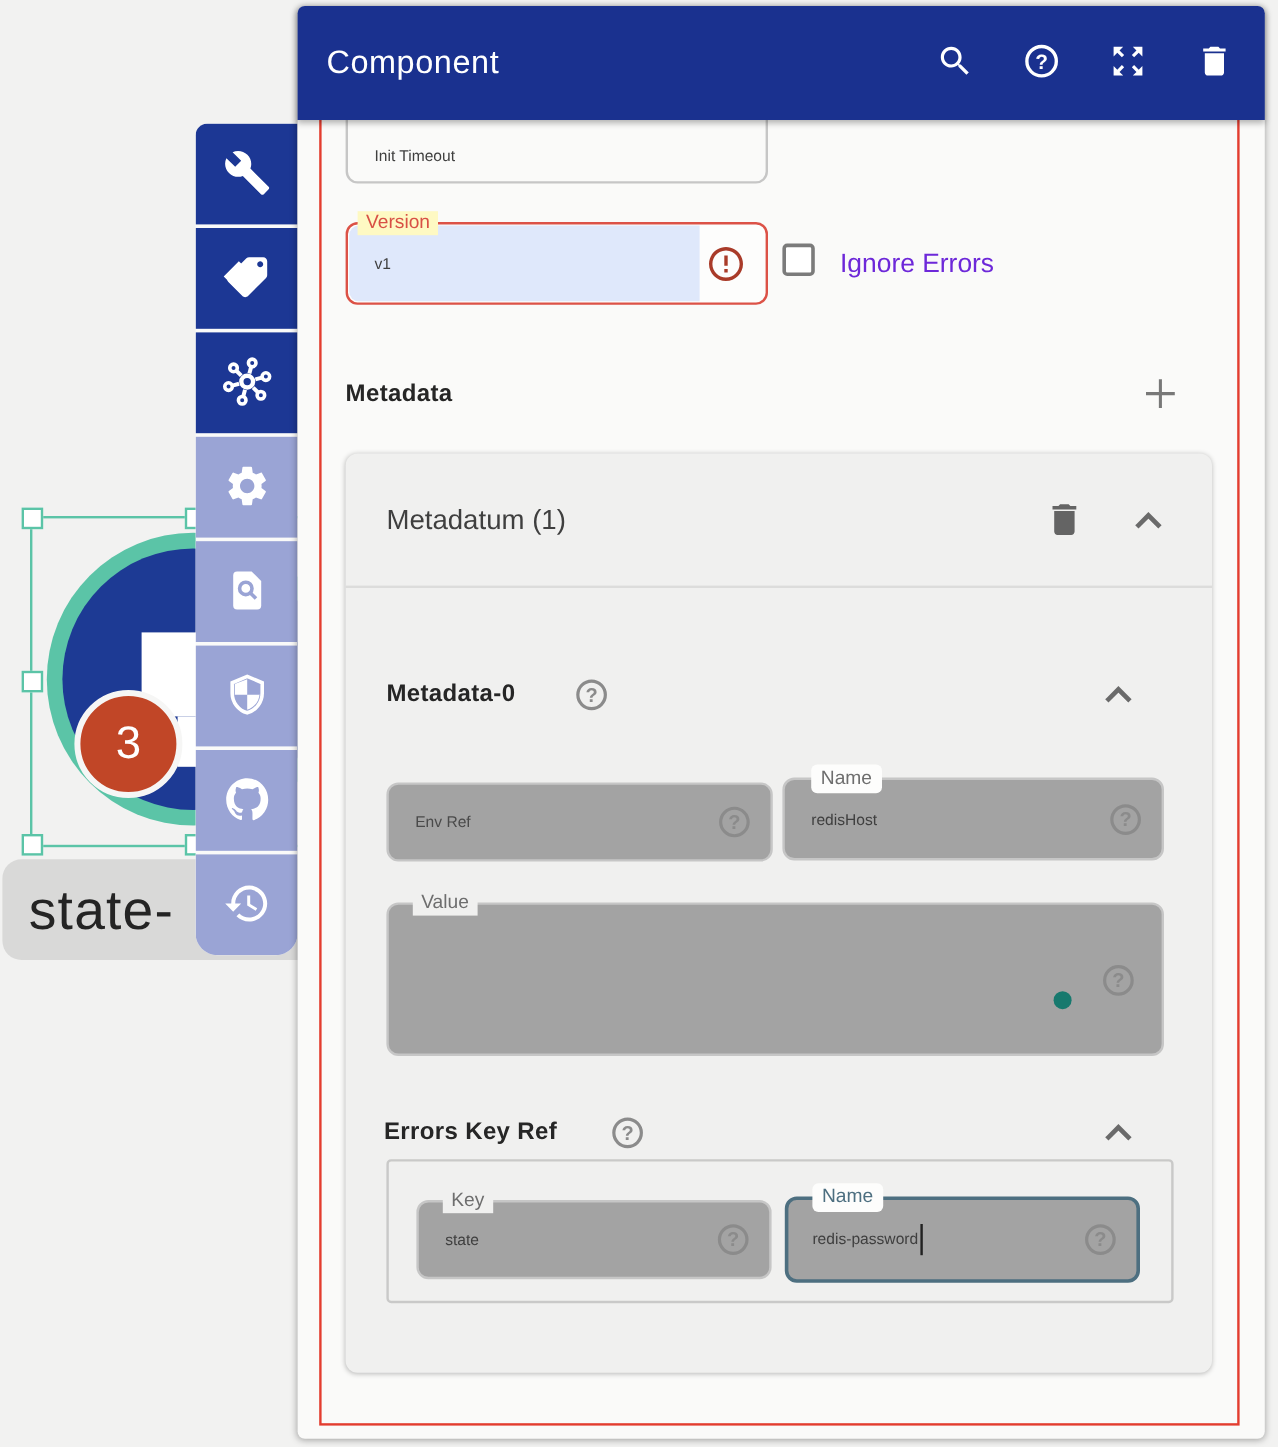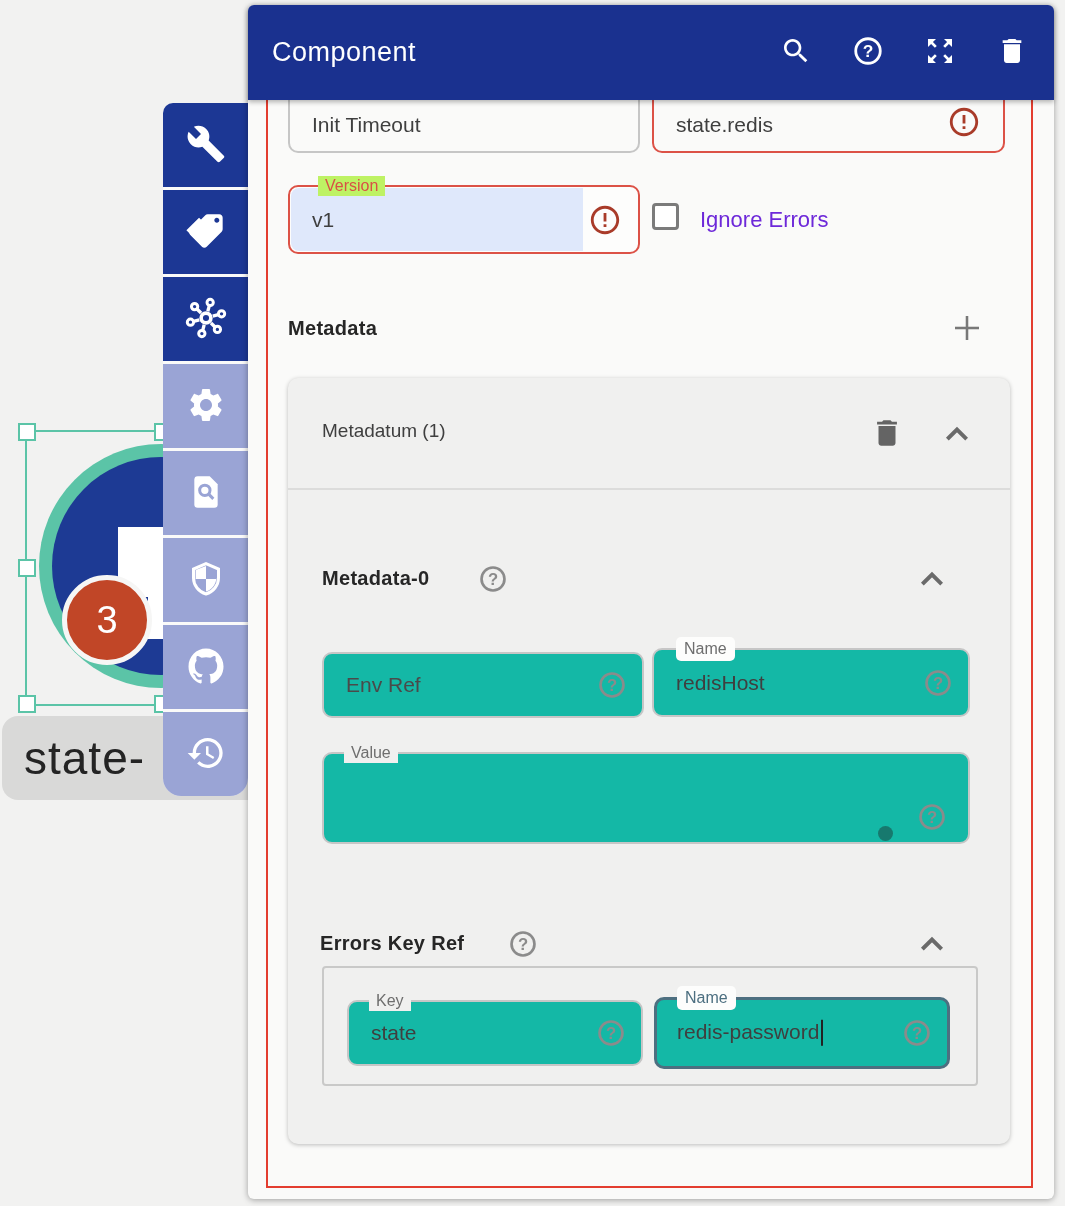--- a/index.html
+++ b/index.html
@@ -36,25 +36,25 @@
   .p-header{position:absolute;left:0;top:0;width:806px;height:95px;background:#1a318f;
             border-radius:6px 6px 0 0;box-shadow:0 2px 5px rgba(0,0,0,.3);z-index:4;
             display:flex;align-items:center;}
   .p-title{color:#fff;font-size:27px;font-weight:400;margin-left:24px;letter-spacing:.5px;flex:1;}
   .hdr-icons{display:flex;align-items:center;gap:40px;margin-right:26px;}
   .hdr-btn{background:none;border:none;padding:0;cursor:pointer;display:flex;}
   .content{position:absolute;left:0;top:0;width:806px;height:1194px;z-index:2;}
   
   .tf{position:absolute;background:transparent;border:2px solid #c6c6c6;border-radius:10px;
       box-sizing:border-box;}
-  .tf .val{position:absolute;left:22px;font-size:21px;color:#3f3f3f;white-space:nowrap;}
+  .tf .val{position:absolute;left:22px;font-size:13px;color:#3f3f3f;white-space:nowrap;}
   .tf .lbl{position:absolute;top:-11px;left:18px;font-size:16px;color:#6e6e6e;
            background:#f0f0ef;padding:0 7px;line-height:20px;}
   .err-border{border-color:#dc5247;}
-  .white-bg{background:#14b8a6;}
+  .white-bg{background:#a3a3a3;}
   .help-pos{position:absolute;right:14px;top:50%;transform:translateY(-50%);display:flex;}
   .heading{position:absolute;font-size:20px;font-weight:700;color:#262626;letter-spacing:.3px;}
   .chev{position:absolute;display:flex;}
   .card{position:absolute;left:40px;top:373px;width:722px;height:766px;background:#f0f0ef;
         border-radius:10px;box-shadow:0 1px 4px rgba(0,0,0,.25);}
   .card-divider{position:absolute;left:0;top:110px;width:100%;height:0;border-top:2px solid #dcdcdb;}
   .caret{display:inline-block;width:2px;height:26px;background:#222;margin-left:2px;
          vertical-align:middle;animation:blink 1s steps(1) infinite;}
   @keyframes blink{50%{opacity:0;}}
   .checkbox{position:absolute;left:404px;top:198px;width:27px;height:27px;border:3px solid #7b7b7b;
@@ -171,32 +171,24 @@
 
   <div class="panel">
 
     <div class="red-outline"></div>
 
     <div class="content">
 
       <div class="tf" style="left:40px;top:63px;width:352px;height:85px;">
         <span class="val" style="bottom:14px;">Init Timeout</span>
       </div>
-      <div class="tf err-border" style="left:404px;top:63px;width:353px;height:85px;">
-        <span class="val" style="bottom:14px;">state.redis</span>
-        <span class="help-pos" style="right:22px;top:auto;bottom:12px;transform:none;">
-          <svg width="34" height="34" viewBox="0 0 24 24">
-              <path fill="#a93b29" d="M11 15h2v2h-2zm0-8h2v6h-2zm.99-5C6.47 2 2 6.48 2 12s4.47 10 9.99 10C17.52 22 22 17.52 22 12S17.52 2 11.99 2zm.01 18c-4.42 0-8-3.58-8-8s3.58-8 8-8 8 3.58 8 8-3.58 8-8 8z"></path>
-            </svg>
-        </span>
-      </div>
 
       <div class="tf err-border" style="left:40px;top:180px;width:352px;height:69px;background:#fdfdfc;">
         <div style="position:absolute;left:1px;top:1px;bottom:1px;width:292px;background:#dfe8fb;border-radius:8px 0 0 8px;"></div>
-        <span class="lbl" style="background:#bef264;color:#d85045;left:28px;text-align:right;">Version</span>
+        <span class="lbl" style="background:#fef9c3;color:#d85045;left:8px;text-align:right;">Version</span>
         <span class="val" style="top:50%;transform:translateY(-50%);">v1</span>
         <span class="help-pos" style="right:16px;">
           <svg width="34" height="34" viewBox="0 0 24 24">
               <path fill="#a93b29" d="M11 15h2v2h-2zm0-8h2v6h-2zm.99-5C6.47 2 2 6.48 2 12s4.47 10 9.99 10C17.52 22 22 17.52 22 12S17.52 2 11.99 2zm.01 18c-4.42 0-8-3.58-8-8s3.58-8 8-8 8 3.58 8 8-3.58 8-8 8z"></path>
             </svg>
         </span>
       </div>
       <div class="checkbox"></div>
       <span class="cb-label">Ignore Errors</span>
 
@@ -205,21 +197,21 @@
         <span>
           <svg width="36" height="36" viewBox="0 0 24 24" stroke="#787878" stroke-width="1.7">
               <line x1="12" y1="4" x2="12" y2="20"></line>
               <line x1="4" y1="12" x2="20" y2="12"></line>
             </svg>
         </span>
       </button>
 
       <div class="card">
 
-        <div style="position:absolute;left:34px;top:42px;font-size:19px;color:#3f3f3f;">Metadatum (1)</div>
+        <div style="position:absolute;left:34px;top:42px;font-size:23px;color:#3f3f3f;">Metadatum (1)</div>
         <button class="hdr-btn" style="position:absolute;left:582px;top:38px;">
           <span>
             <svg width="34" height="34" viewBox="0 0 24 24">
                 <path fill="#646464" d="M6 19c0 1.1.9 2 2 2h8c1.1 0 2-.9 2-2V7H6v12zM19 4h-3.5l-1-1h-5l-1 1H5v2h14V4z"></path>
               </svg>
           </span>
         </button>
         <button class="hdr-btn chev" style="left:651px;top:38px;">
           <span>
             <svg width="36" height="36" viewBox="0 0 24 24" fill="none" stroke="#6a6a6a" stroke-width="2.6" stroke-linecap="square">
@@ -257,21 +249,21 @@
           <span class="lbl" style="background:#fdfdfc;border-radius:5px;left:22px;padding:2px 8px;top:-13px;">Name</span>
           <span class="val" style="top:50%;transform:translateY(-50%);">redisHost</span>
           <span class="help-pos">
             <svg width="32" height="32" viewBox="0 0 24 24">
                 <circle cx="12" cy="12" r="8.6" fill="none" stroke="#8b8b8b" stroke-width="2"></circle>
                 <text x="12" y="16.3" text-anchor="middle" font-size="12.5" font-weight="700" fill="#8b8b8b">?</text>
               </svg>
           </span>
         </div>
 
-        <div class="tf white-bg" style="left:34px;top:374px;width:648px;height:92px;">
+        <div class="tf white-bg" style="left:34px;top:374px;width:648px;height:128px;">
           <span class="lbl" style="left:20px;">Value</span>
           <span class="dot" style="left:554px;top:72px;"></span>
           <span style="position:absolute;right:20px;top:47px;">
             <svg width="32" height="32" viewBox="0 0 24 24">
                 <circle cx="12" cy="12" r="8.6" fill="none" stroke="#8b8b8b" stroke-width="2"></circle>
                 <text x="12" y="16.3" text-anchor="middle" font-size="12.5" font-weight="700" fill="#8b8b8b">?</text>
               </svg>
           </span>
         </div>
 

